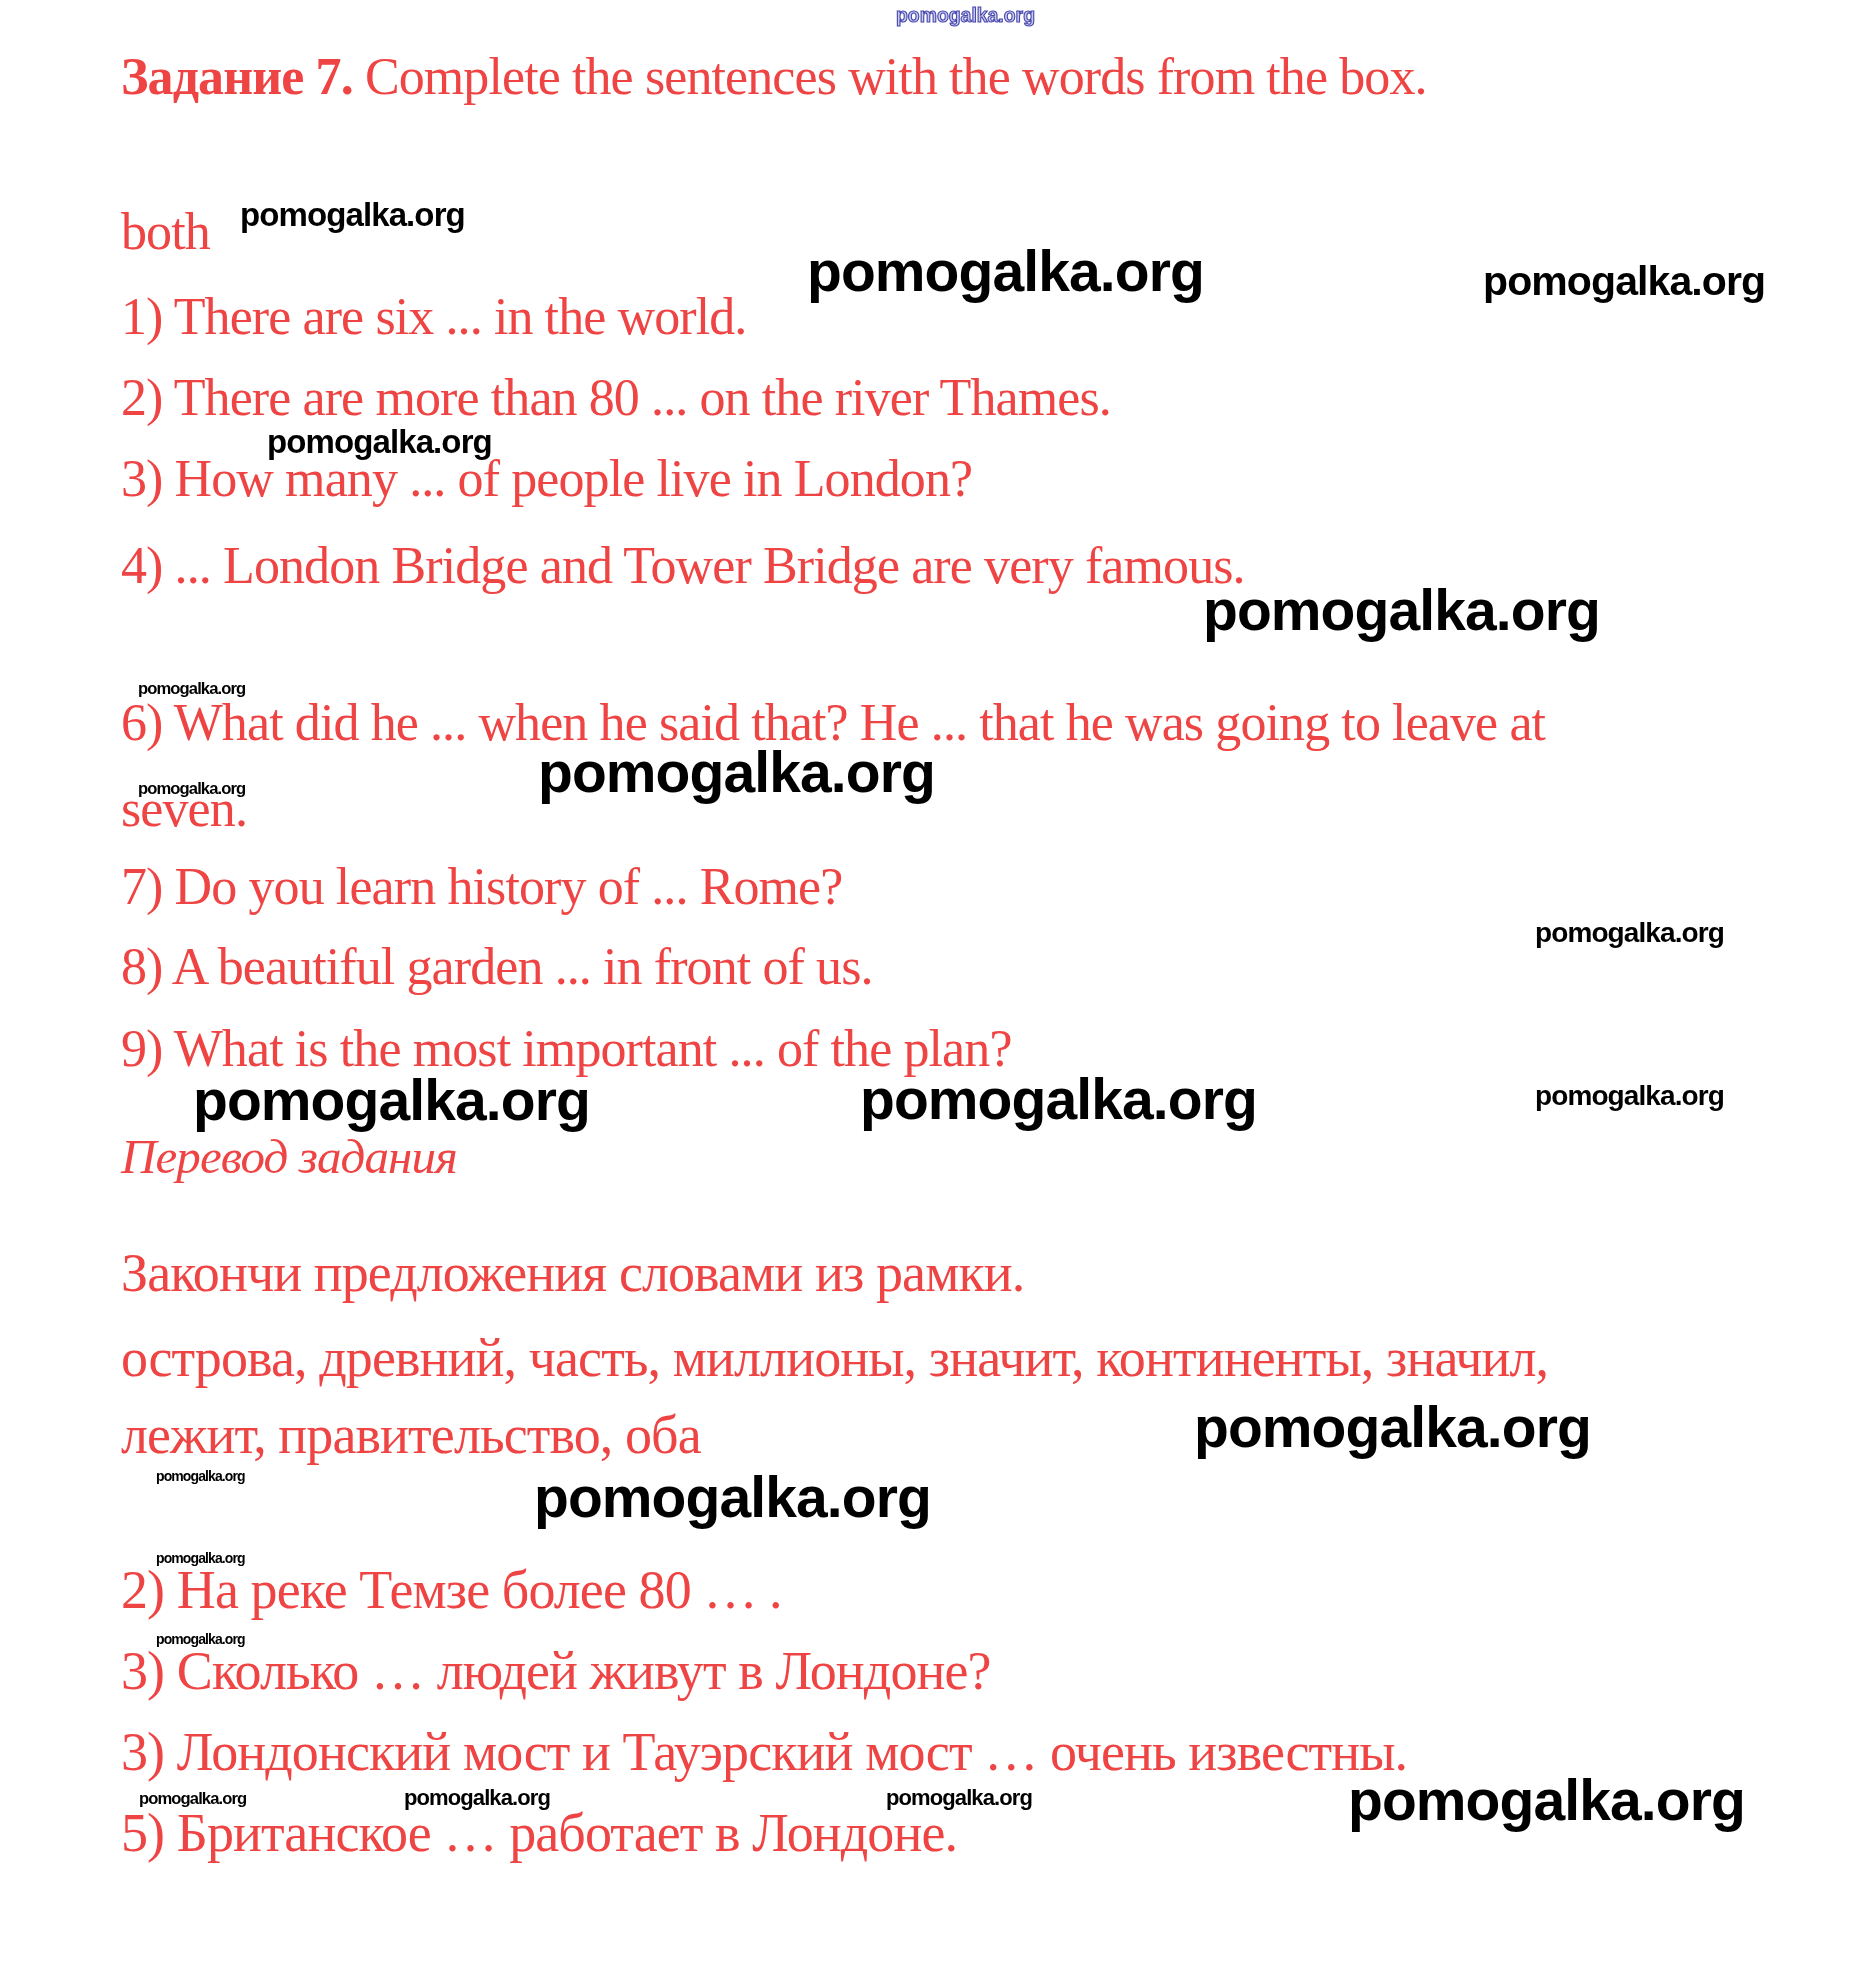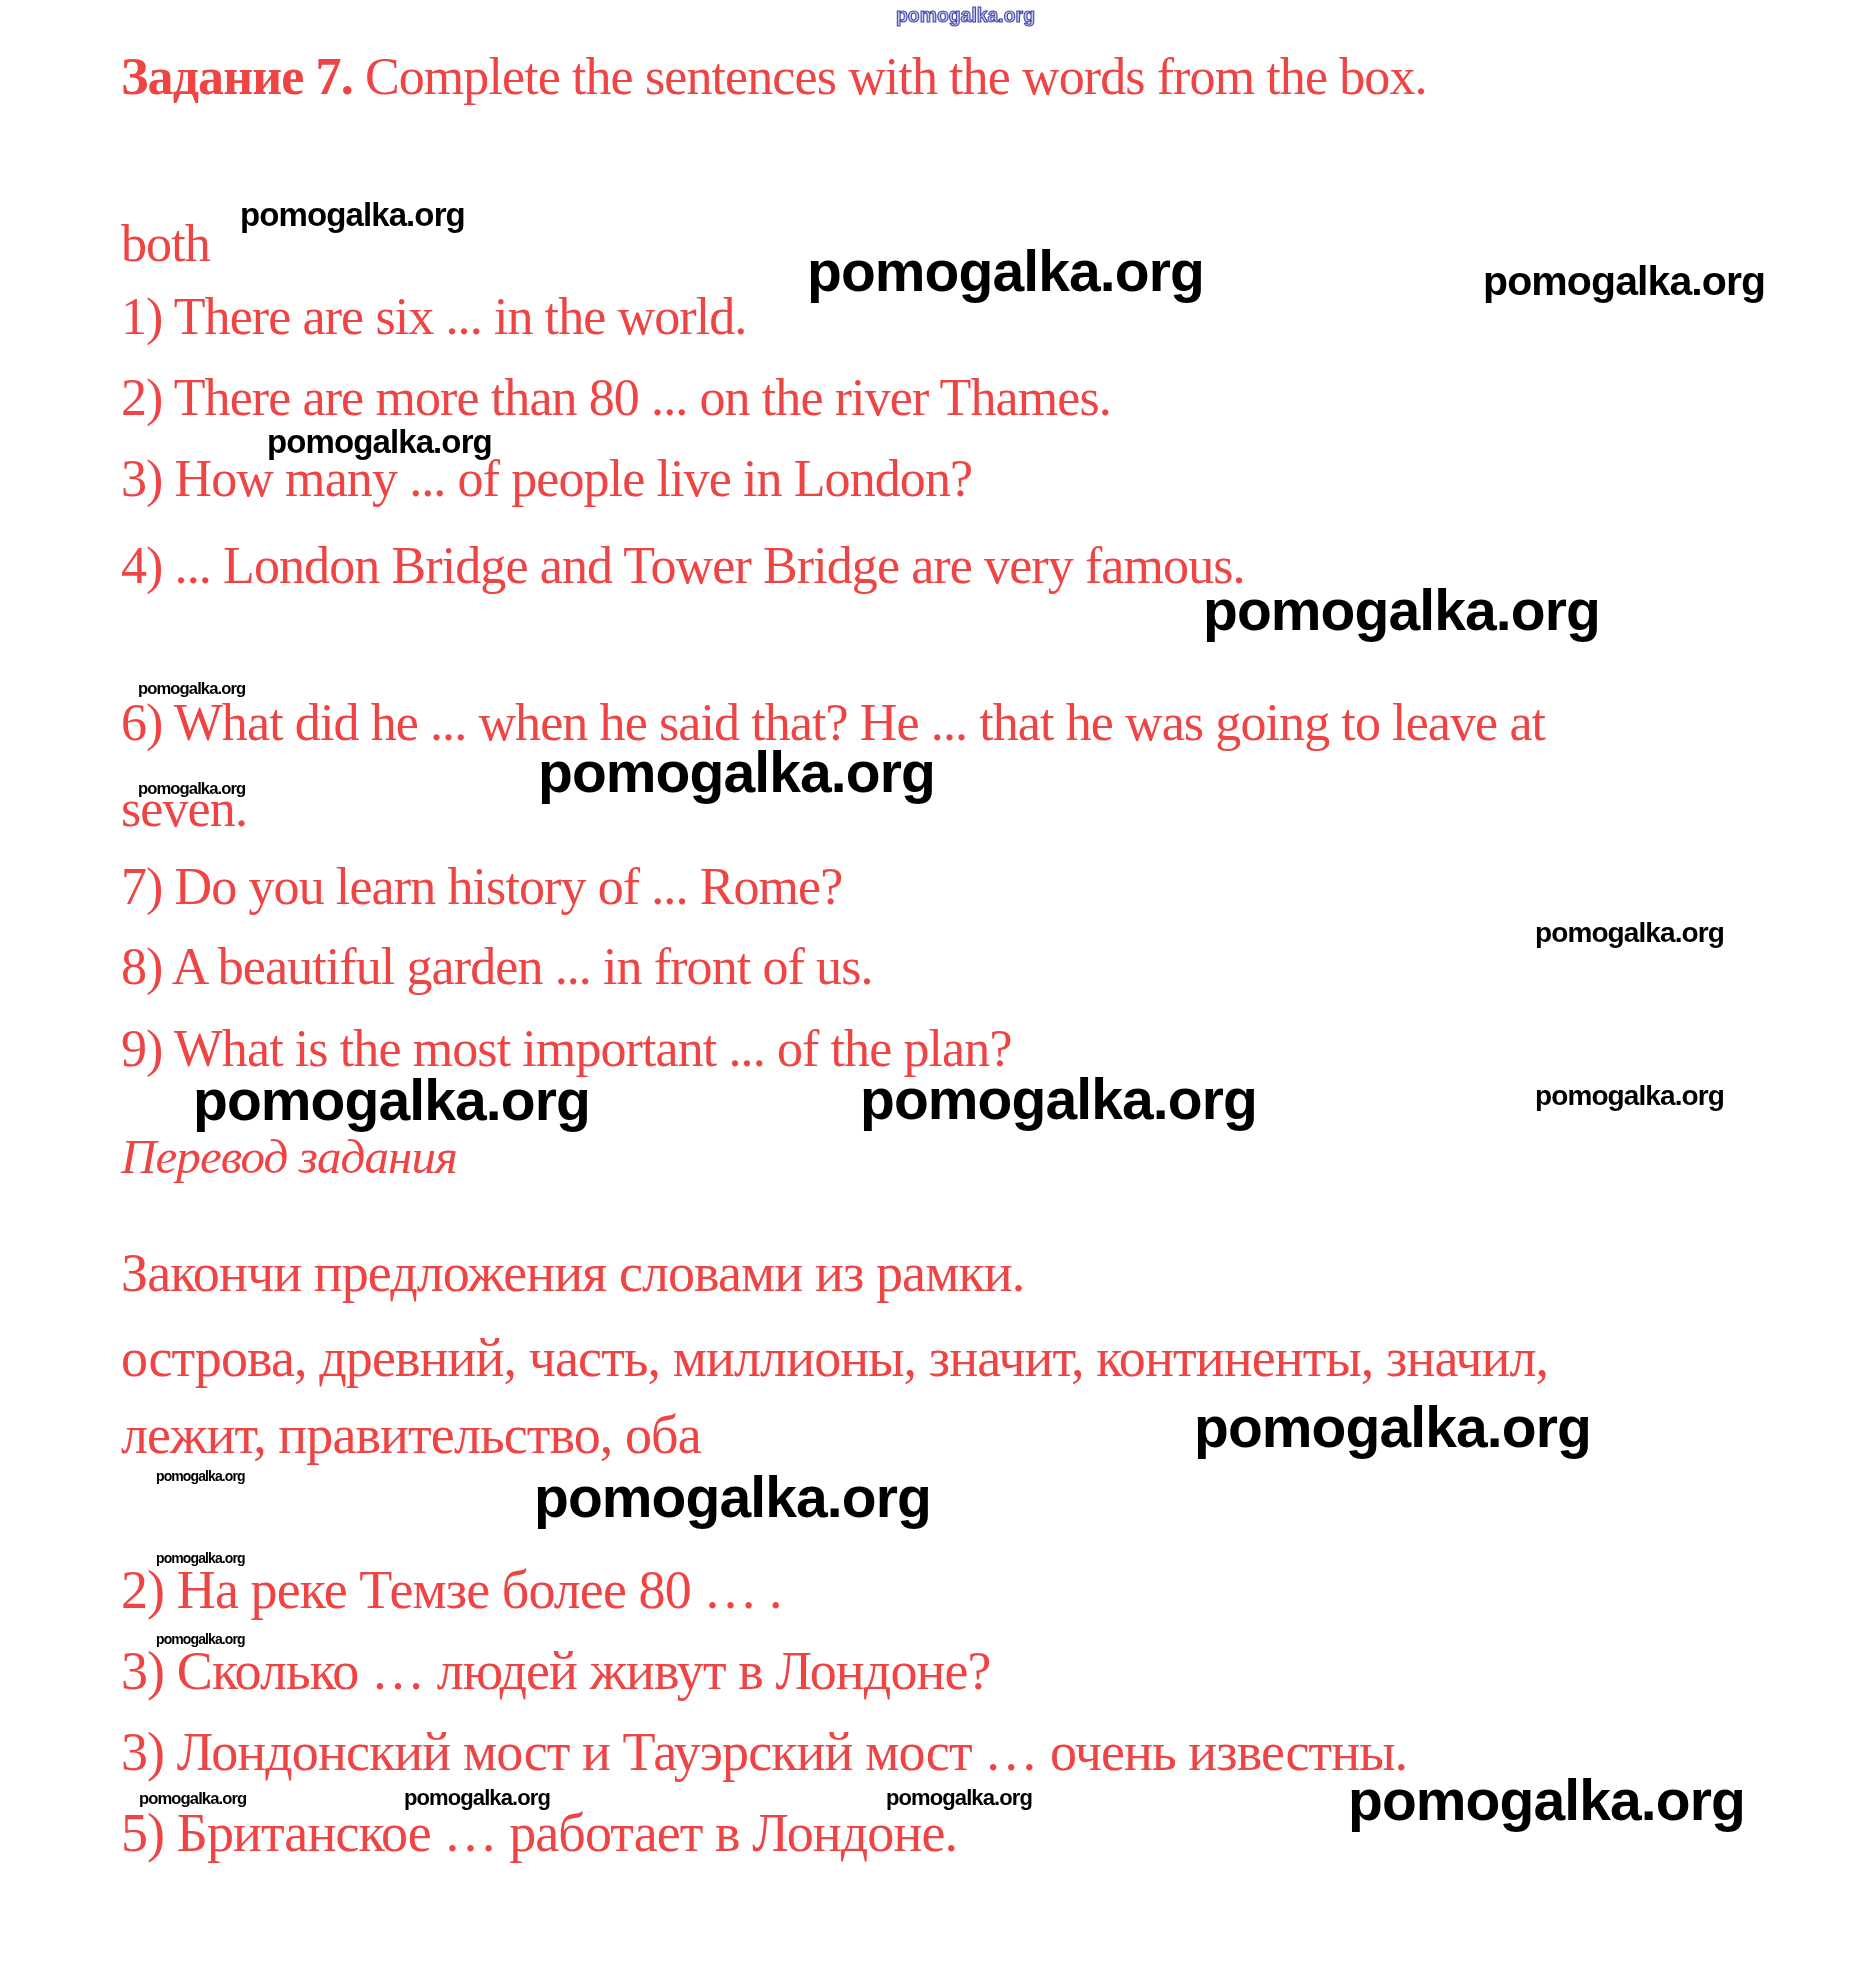--- a/index.html
+++ b/index.html
@@ -57,21 +57,21 @@
     letter-spacing: 0;
   }
 </style>
 </head>
 <body>
 
 <div class="page">
 
   <div class="line" style="top:51px"><span class="bold">Задание 7.</span> <span>Complete the sentences with the words from the box.</span></div>
 
-  <div class="line" style="top:218px">both</div>
+  <div class="line" style="top:206px">both</div>
 
   <div class="line" style="top:291px">1) There are six ... in the world.</div>
   <div class="line" style="top:372px">2) There are more than 80 ... on the river Thames.</div>
   <div class="line" style="top:453px">3) How many ... of people live in London?</div>
   <div class="line" style="top:540px">4) ... London Bridge and Tower Bridge are very famous.</div>
   <div class="line" style="top:697px">6) What did he ... when he said that? He ... that he was going to leave at</div>
   <div class="line" style="top:783px">seven.</div>
   <div class="line" style="top:861px">7) Do you learn history of ... Rome?</div>
   <div class="line" style="top:941px">8) A beautiful garden ... in front of us.</div>
   <div class="line" style="top:1023px">9) What is the most important ... of the plan?</div>

